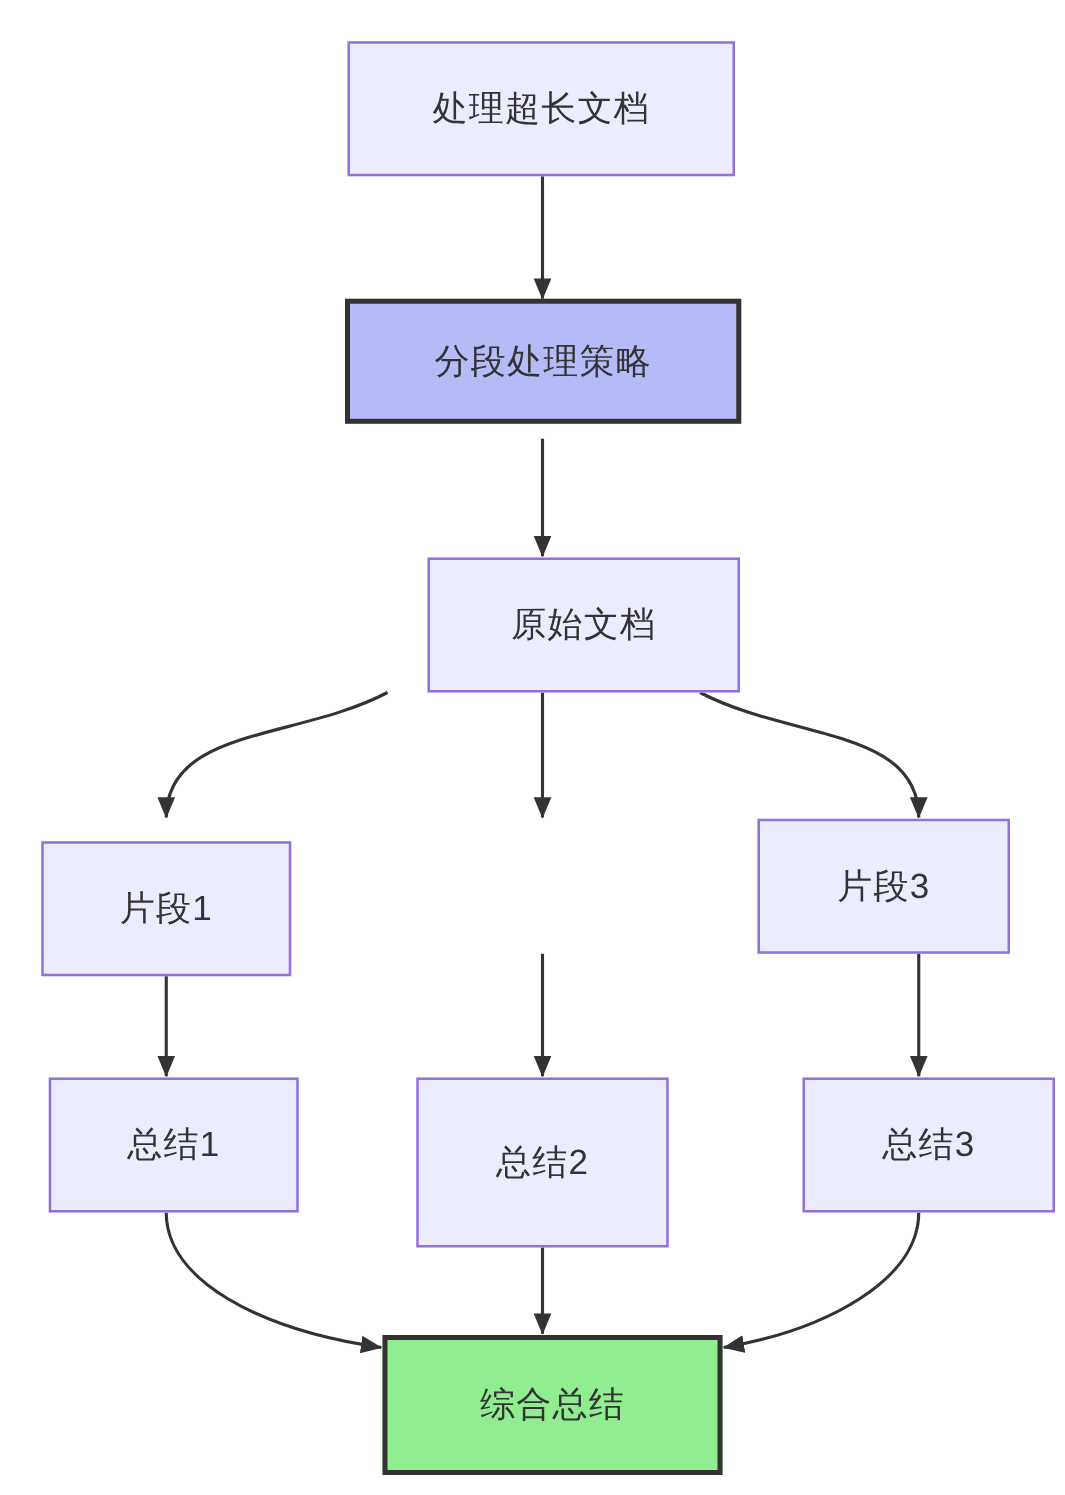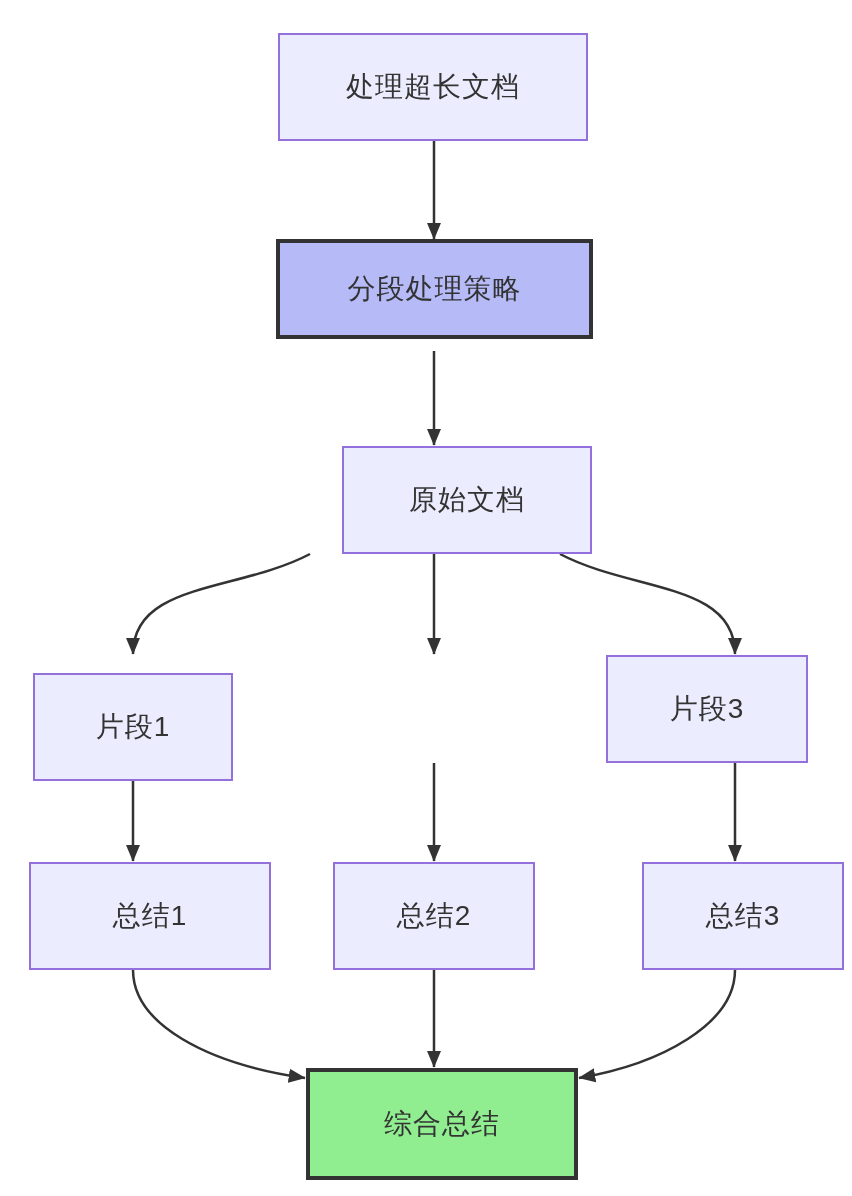--- a/index.html
+++ b/index.html
@@ -49,22 +49,22 @@
     border: 4px solid #333333;
     text-align: center;
   }
   
   #n-a  { left: 278px; top: 33px;   width: 310px; height: 108px; }
   #n-b  { left: 276px; top: 239px;  width: 317px; height: 100px; }
   #n-c  { left: 310px; top: 446px;  width: 250px; height: 108px; margin-left: 32px; }
   #n-d1 { left: 33px;  top: 655px;  width: 200px; height: 108px; margin-top: 18px; }
   #n-d2 { left: 333px; top: 655px;  width: 202px; height: 108px; }
   #n-d3 { left: 606px; top: 655px;  width: 202px; height: 108px; }
-  #n-e1 { left: 29px;  top: 862px;  width: 242px; height: 108px; }
-  #n-e2 { left: 333px; top: 862px;  width: 202px; height: 108px; }
+  #n-e1 { left: 39px;  top: 862px;  width: 200px; height: 108px; }
+  #n-e2 { left: 333px; top: 862px;  width: 202px; height: 136px; }
   #n-e3 { left: 642px; top: 862px;  width: 202px; height: 108px; }
   #n-f  { left: 306px; top: 1068px; width: 272px; height: 112px; }
 </style>
 </head>
 <body>
 
 <div class="canvas">
 
   <svg class="edges" viewBox="0 0 852 1196" xmlns="http://www.w3.org/2000/svg">
     <defs>

